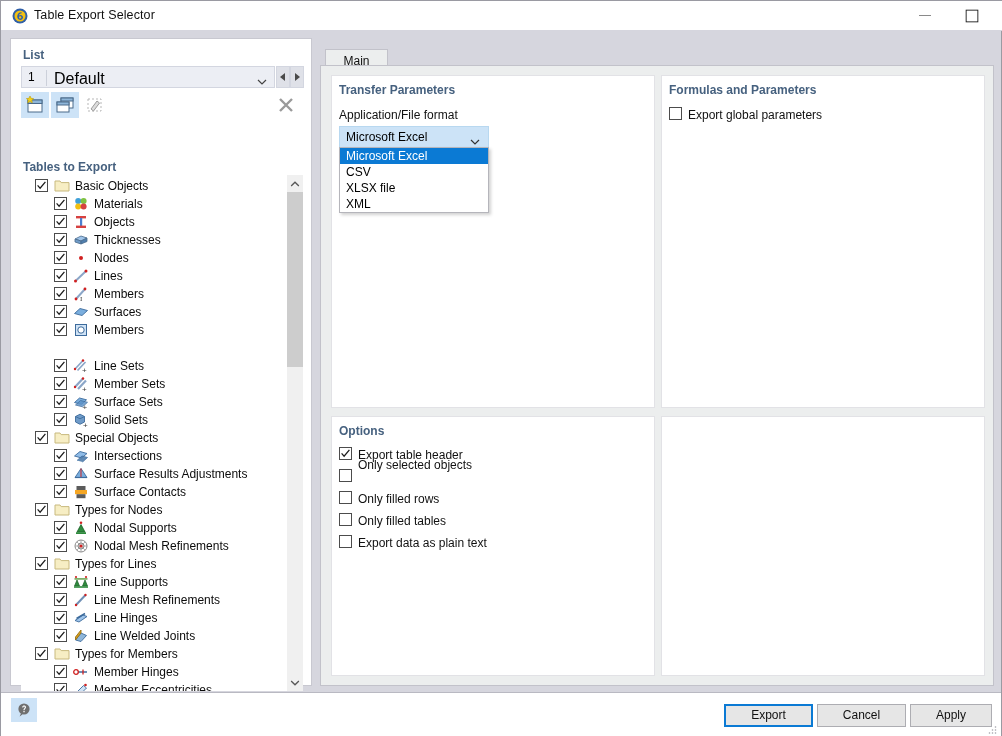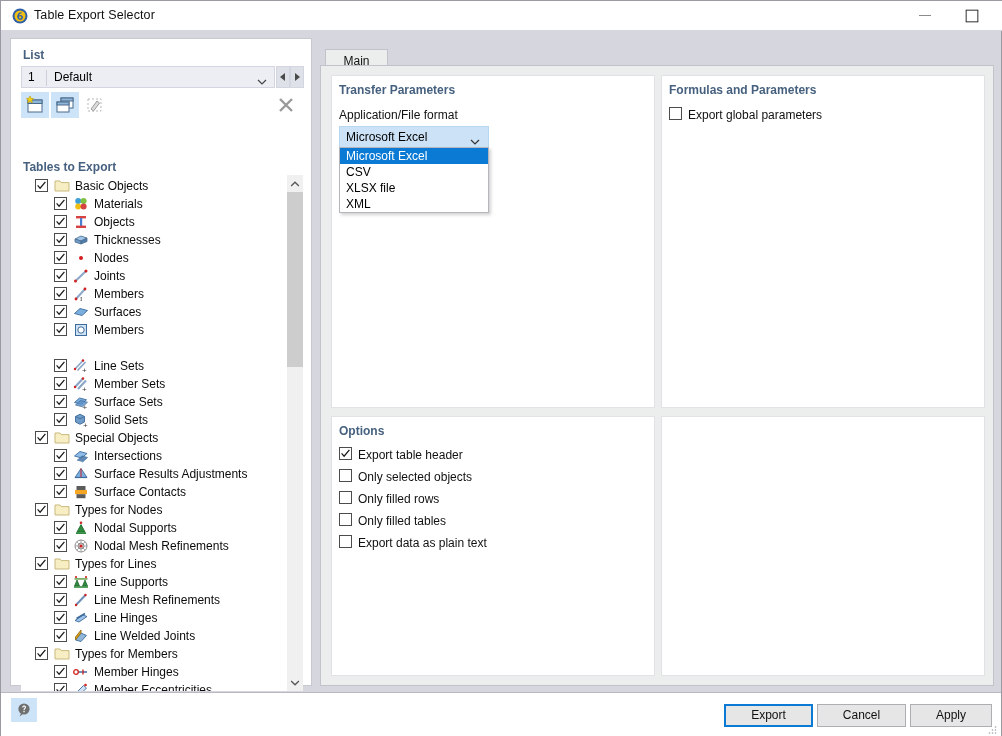--- a/index.html
+++ b/index.html
@@ -28,21 +28,21 @@
   .leftcol{position:absolute;left:9px;top:37px;width:302px;height:648px;
            background:#ffffff;border:1px solid #c8c8d0;box-sizing:border-box;}
   .grp-label{color:#46617f;font-weight:bold;font-size:12px;}
 
   .list-label{position:absolute;left:12px;top:9px;}
   .combo-row{position:absolute;left:10px;top:27px;width:282px;height:22px;}
   .combo-main{position:absolute;left:0;top:0;width:254px;height:22px;
      background:#eceef4;border:1px solid #d3d6e0;box-sizing:border-box;}
   .combo-num{position:absolute;left:6px;top:3px;font-size:12px;color:#000;}
   .combo-sep{position:absolute;left:24px;top:3px;width:1px;height:16px;background:#ccd0da;}
-  .combo-val{position:absolute;left:32px;top:3px;font-size:12px;color:#000;}
+  .combo-val{position:absolute;left:32px;top:3px;font-size:16px;color:#000;}
   .combo-arrow{position:absolute;right:7px;top:7px;}
   .spin{position:absolute;top:0;width:14px;height:22px;background:#dfe1e8;
         border:1px solid #d3d6e0;box-sizing:border-box;}
   .spin-prev{left:255px;}
   .spin-next{left:269px;}
   .spin svg{position:absolute;left:50%;top:50%;transform:translate(-50%,-50%);}
 
   .list-tools{position:absolute;left:10px;top:53px;width:282px;height:28px;}
   .tbtn{position:absolute;top:0;width:28px;height:26px;}
   .tbtn.on{background:#cde3f7;}
@@ -290,21 +290,21 @@
             <span class="cb">
               <svg width="11" height="11" viewBox="0 0 11 11">
                 <path d="M1.6 5.4 L4.1 8.2 L9.4 1.8" stroke="#1b1b1b" stroke-width="1.25" fill="none"></path>
               </svg>
             </span>
             <span class="ticon"><svg width="16" height="16" viewBox="0 0 16 16">
                 <path d="M2.5 13 L13 3" stroke="#8ba6c8" stroke-width="2"></path>
                 <circle cx="2.5" cy="13" r="1.5" fill="#d02020"></circle>
                 <circle cx="13" cy="3" r="1.5" fill="#d02020"></circle>
               </svg></span>
-            <span class="tlabel">Joints</span>
+            <span class="tlabel">Lines</span>
           </div>
           <div class="trow lvl1" style="top: 110px;">
             <span class="cb">
               <svg width="11" height="11" viewBox="0 0 11 11">
                 <path d="M1.6 5.4 L4.1 8.2 L9.4 1.8" stroke="#1b1b1b" stroke-width="1.25" fill="none"></path>
               </svg>
             </span>
             <span class="ticon"><svg width="16" height="16" viewBox="0 0 16 16">
                 <path d="M3 13 L12 3" stroke="#8ba6c8" stroke-width="2"></path>
                 <circle cx="3" cy="13" r="1.4" fill="#d02020"></circle>
@@ -657,21 +657,21 @@
       <div class="panel" id="p-options">
         <div class="grp-label p-title">Options</div>
         <div id="options-list">
             <span class="chk" style="left: 7px; top: 30px;">
               <svg width="11" height="11" viewBox="0 0 11 11">
                 <path d="M1.6 5.4 L4.1 8.2 L9.4 1.8" stroke="#1b1b1b" stroke-width="1.25" fill="none"></path>
               </svg>
             </span>
             <span class="chk-label" style="left: 26px; top: 31px;">Export table header</span>
             <span class="chk" style="left: 7px; top: 52px;"></span>
-            <span class="chk-label" style="left: 26px; top: 53px;">Only selected objects</span>
+            <span class="chk-label" style="left: 26px; top: 41px;">Only selected objects</span>
             <span class="chk" style="left: 7px; top: 74px;"></span>
             <span class="chk-label" style="left: 26px; top: 75px;">Only filled rows</span>
             <span class="chk" style="left: 7px; top: 96px;"></span>
             <span class="chk-label" style="left: 26px; top: 97px;">Only filled tables</span>
             <span class="chk" style="left: 7px; top: 118px;"></span>
             <span class="chk-label" style="left: 26px; top: 119px;">Export data as plain text</span>
           </div>
       </div>
 
       <div class="panel" id="p-empty"></div>

